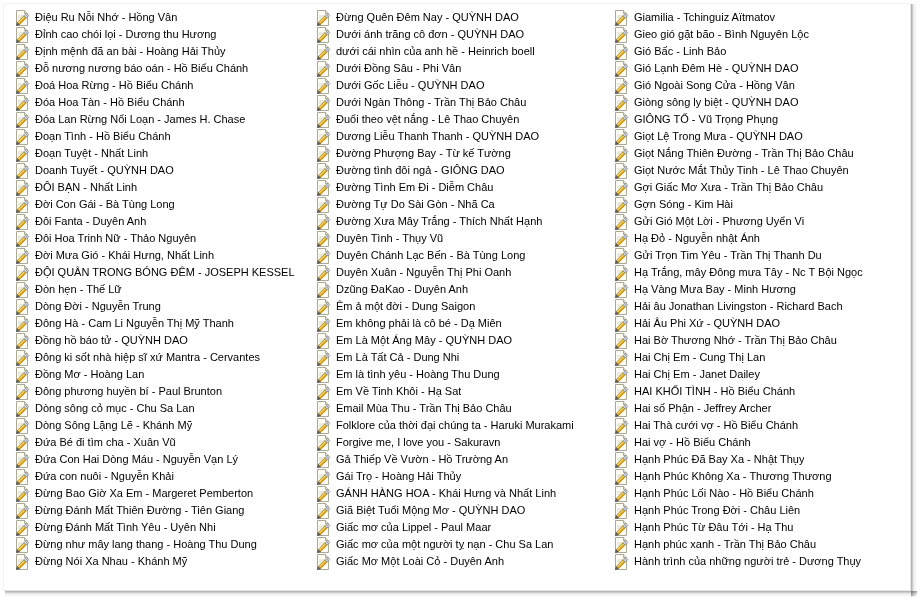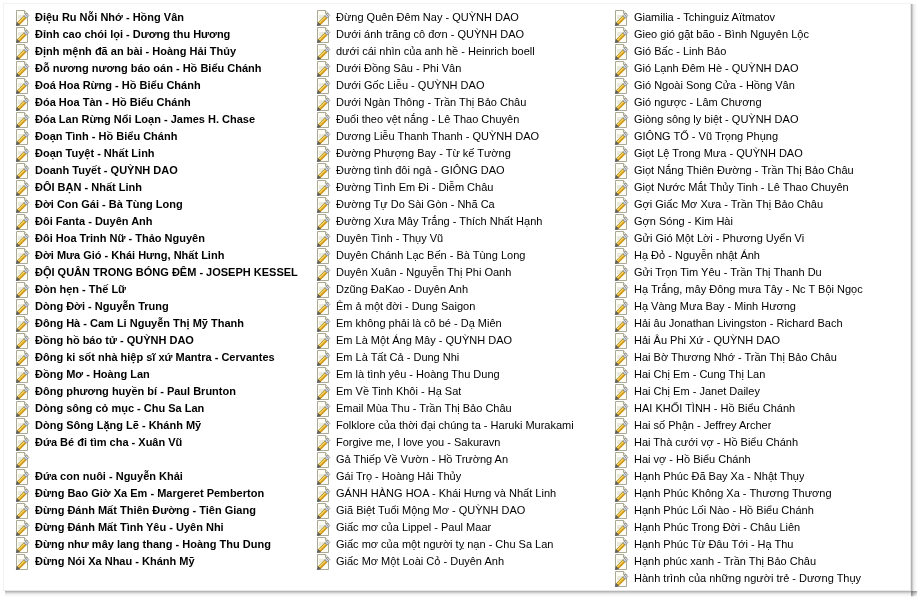--- a/index.html
+++ b/index.html
@@ -69,21 +69,21 @@
     flex-direction: row;
     width: 908px;
     height: 588px;
     padding: 5px 0 0 0;
   }
   .file-column {
     display: flex;
     flex-direction: column;
     flex: 0 0 auto;
   }
-  .col-0 { width: 305px; padding-left: 8px; font-weight: bold; }
+  .col-0 { width: 305px; padding-left: 8px; }
   .col-1 { width: 298px; padding-left: 4px; }
   .col-2 { width: 303px; padding-left: 4px; }
 
   .file-item {
     display: flex;
     flex-direction: row;
     align-items: center;
     height: 17px;
     line-height: 17px;
     white-space: nowrap;
@@ -648,20 +648,21 @@
 
         <path d="M3.2 12.6 L10.0 5.8 L12.2 8.0 L5.4 14.8 Z" fill="#f6d765" stroke="#9c7a12" stroke-width="0.8"></path>
         <path d="M4.3 13.7 L11.1 6.9 L12.2 8.0 L5.4 14.8 Z" fill="#d79b1c" stroke="none"></path>
 
         <path d="M10.0 5.8 L11.5 4.3 L13.7 6.5 L12.2 8.0 Z" fill="#cfd6e3" stroke="#7f8a9c" stroke-width="0.8"></path>
         <path d="M11.5 4.3 L12.6 3.2 L14.8 5.4 L13.7 6.5 Z" fill="#e2e2e2" stroke="#8a8a8a" stroke-width="0.8"></path>
 
         <path d="M3.2 12.6 L5.4 14.8 L2.3 15.7 Z" fill="#6b6b6b" stroke="#4a4a4a" stroke-width="0.6"></path>
       </svg>
     </span>
+    <span class="file-label">Đứa Con Hai Dòng Máu - Nguyễn Vạn Lý</span>
   </div>
           <div class="file-item">
     <span class="file-icon">
       <svg width="16" height="16" viewBox="0 0 16 16" xmlns="http://www.w3.org/2000/svg">
 
         <path d="M2.5 0.5 L10.5 0.5 L13.5 3.5 L13.5 15.5 L2.5 15.5 Z" fill="#fdfdf5" stroke="#a9a996" stroke-width="1"></path>
         <path d="M10.5 0.5 L10.5 3.5 L13.5 3.5" fill="#eaeada" stroke="#a9a996" stroke-width="1"></path>
 
         <path d="M4 6 H9 M4 8 H8 M4 12 H7" stroke="#d6d6c6" stroke-width="1"></path>
 
@@ -1532,40 +1533,20 @@
         <path d="M3.2 12.6 L10.0 5.8 L12.2 8.0 L5.4 14.8 Z" fill="#f6d765" stroke="#9c7a12" stroke-width="0.8"></path>
         <path d="M4.3 13.7 L11.1 6.9 L12.2 8.0 L5.4 14.8 Z" fill="#d79b1c" stroke="none"></path>
 
         <path d="M10.0 5.8 L11.5 4.3 L13.7 6.5 L12.2 8.0 Z" fill="#cfd6e3" stroke="#7f8a9c" stroke-width="0.8"></path>
         <path d="M11.5 4.3 L12.6 3.2 L14.8 5.4 L13.7 6.5 Z" fill="#e2e2e2" stroke="#8a8a8a" stroke-width="0.8"></path>
 
         <path d="M3.2 12.6 L5.4 14.8 L2.3 15.7 Z" fill="#6b6b6b" stroke="#4a4a4a" stroke-width="0.6"></path>
       </svg>
     </span>
     <span class="file-label">Gió Ngoài Song Cửa - Hồng Vân</span>
-  </div>
-          <div class="file-item">
-    <span class="file-icon">
-      <svg width="16" height="16" viewBox="0 0 16 16" xmlns="http://www.w3.org/2000/svg">
-
-        <path d="M2.5 0.5 L10.5 0.5 L13.5 3.5 L13.5 15.5 L2.5 15.5 Z" fill="#fdfdf5" stroke="#a9a996" stroke-width="1"></path>
-        <path d="M10.5 0.5 L10.5 3.5 L13.5 3.5" fill="#eaeada" stroke="#a9a996" stroke-width="1"></path>
-
-        <path d="M4 6 H9 M4 8 H8 M4 12 H7" stroke="#d6d6c6" stroke-width="1"></path>
-
-        <path d="M3.2 12.6 L10.0 5.8 L12.2 8.0 L5.4 14.8 Z" fill="#f6d765" stroke="#9c7a12" stroke-width="0.8"></path>
-        <path d="M4.3 13.7 L11.1 6.9 L12.2 8.0 L5.4 14.8 Z" fill="#d79b1c" stroke="none"></path>
-
-        <path d="M10.0 5.8 L11.5 4.3 L13.7 6.5 L12.2 8.0 Z" fill="#cfd6e3" stroke="#7f8a9c" stroke-width="0.8"></path>
-        <path d="M11.5 4.3 L12.6 3.2 L14.8 5.4 L13.7 6.5 Z" fill="#e2e2e2" stroke="#8a8a8a" stroke-width="0.8"></path>
-
-        <path d="M3.2 12.6 L5.4 14.8 L2.3 15.7 Z" fill="#6b6b6b" stroke="#4a4a4a" stroke-width="0.6"></path>
-      </svg>
-    </span>
-    <span class="file-label">Gió ngược - Lâm Chương</span>
   </div>
           <div class="file-item">
     <span class="file-icon">
       <svg width="16" height="16" viewBox="0 0 16 16" xmlns="http://www.w3.org/2000/svg">
 
         <path d="M2.5 0.5 L10.5 0.5 L13.5 3.5 L13.5 15.5 L2.5 15.5 Z" fill="#fdfdf5" stroke="#a9a996" stroke-width="1"></path>
         <path d="M10.5 0.5 L10.5 3.5 L13.5 3.5" fill="#eaeada" stroke="#a9a996" stroke-width="1"></path>
 
         <path d="M4 6 H9 M4 8 H8 M4 12 H7" stroke="#d6d6c6" stroke-width="1"></path>
 

